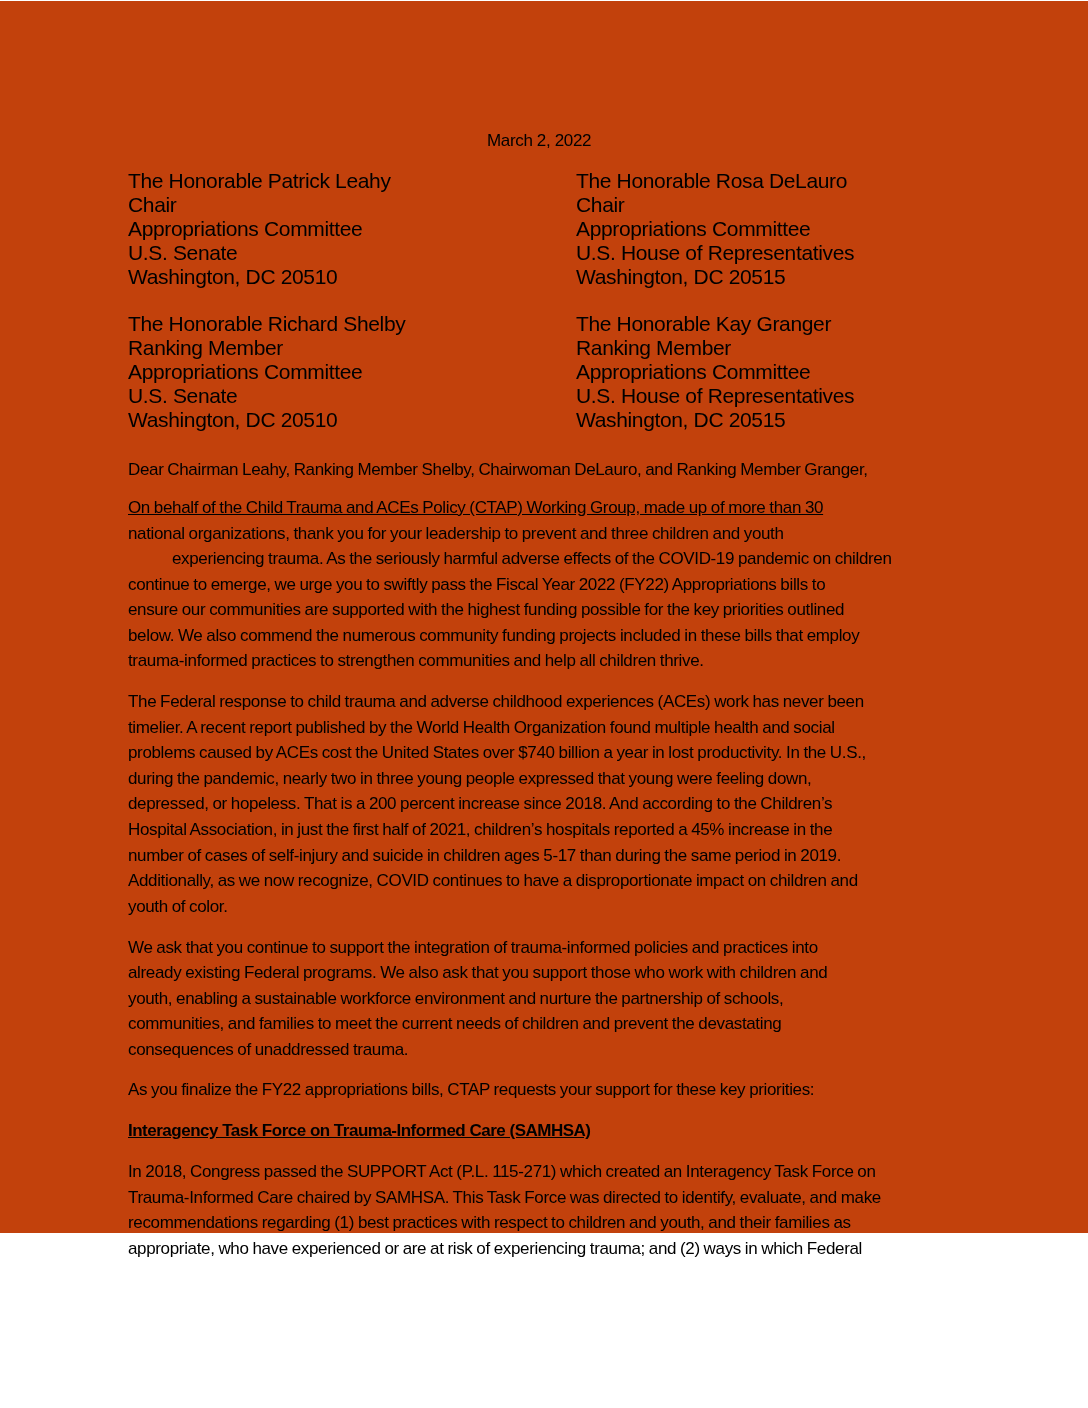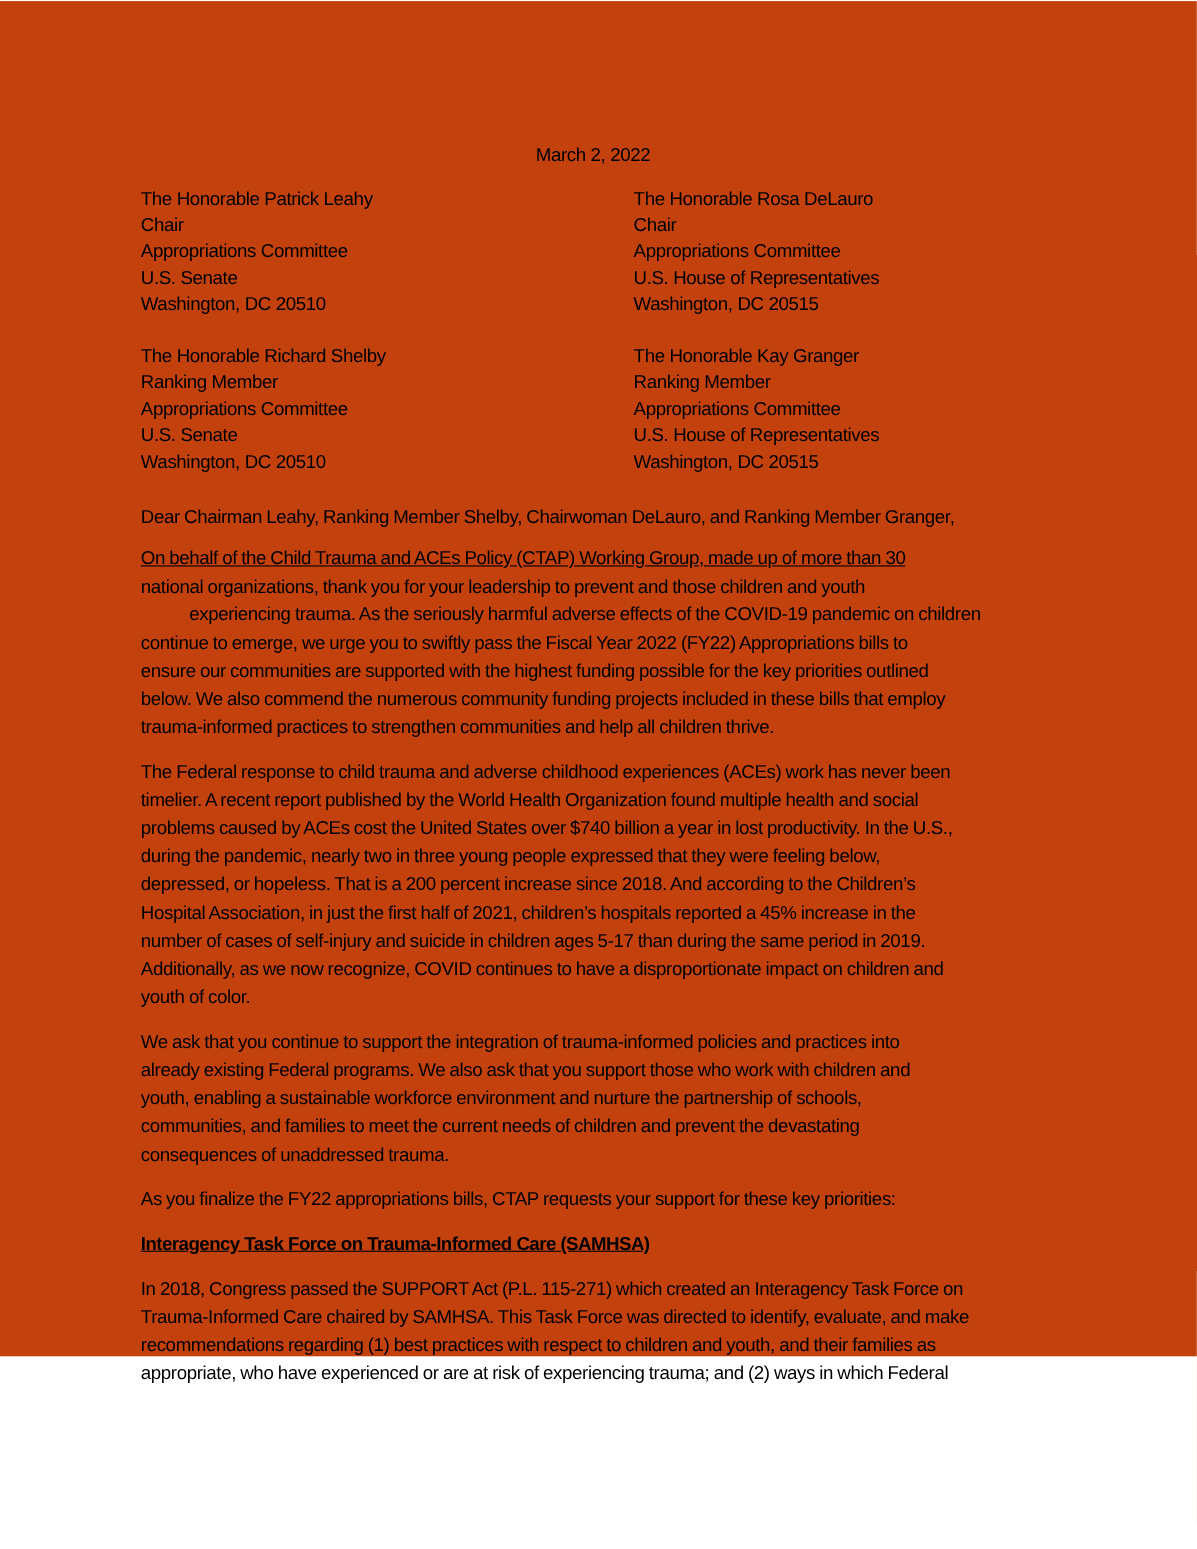--- a/index.html
+++ b/index.html
@@ -2,21 +2,21 @@
 <html><head>
 <meta charset="utf-8">
 <style>
   html, body { margin: 0; padding: 0; background: #ffffff; }
   body { width: 1088px; height: 1408px; position: relative; overflow: hidden;
          font-family: "Liberation Sans", sans-serif; color: #000; }
   .page { position: absolute; left: 0; top: 1px; width: 1088px; height: 1232px; background: #c2410c; }
   .line { position: absolute; left: 128px; font-size: 17px; line-height: 24px; white-space: nowrap;
           letter-spacing: -0.35px; word-spacing: -0.5px; }
   .date { position: absolute; left: 487px; top: 130px; font-size: 17px; letter-spacing: -0.35px; }
-  .addr { position: absolute; font-size: 17px; line-height: 24px; letter-spacing: -0.35px; }
+  .addr { position: absolute; font-size: 21px; line-height: 24px; letter-spacing: -0.35px; }
   .addr div { white-space: nowrap; }
   .heading { position: absolute; left: 128px; top: 1120px; font-size: 17px; font-weight: bold;
              text-decoration: underline; letter-spacing: -0.5px; white-space: nowrap; }
 </style>
 </head>
 <body>
 
 <div class="page">
 
   <div class="date">March 2, 2022</div>
@@ -50,33 +50,33 @@
     <div>Ranking Member</div>
     <div>Appropriations Committee</div>
     <div>U.S. House of Representatives</div>
     <div>Washington, DC 20515</div>
   </div>
 
   <div class="line" style="top:457px;">Dear Chairman Leahy, Ranking Member Shelby, Chairwoman DeLauro, and Ranking Member Granger,</div>
 
   <div>
     <div class="line" style="top:495px;text-decoration:underline;">On behalf of the Child Trauma and ACEs Policy (CTAP) Working Group, made up of more than 30</div>
-    <div class="line" style="top:521px;">national organizations, thank you for your leadership to prevent and those children and youth</div>
+    <div class="line" style="top:521px;">national organizations, thank you for your leadership to prevent and three children and youth</div>
     <div class="line" style="top:546px;margin-left:44px;">experiencing trauma. As the seriously harmful adverse effects of the COVID-19 pandemic on children</div>
     <div class="line" style="top:572px;">continue to emerge, we urge you to swiftly pass the Fiscal Year 2022 (FY22) Appropriations bills to</div>
     <div class="line" style="top:597px;">ensure our communities are supported with the highest funding possible for the key priorities outlined</div>
     <div class="line" style="top:623px;">below. We also commend the numerous community funding projects included in these bills that employ</div>
     <div class="line" style="top:648px;">trauma-informed practices to strengthen communities and help all children thrive.</div>
   </div>
 
   <div>
     <div class="line" style="top:689px;">The Federal response to child trauma and adverse childhood experiences (ACEs) work has never been</div>
     <div class="line" style="top:715px;">timelier. A recent report published by the World Health Organization found multiple health and social</div>
     <div class="line" style="top:740px;">problems caused by ACEs cost the United States over $740 billion a year in lost productivity. In the U.S.,</div>
-    <div class="line" style="top:766px;">during the pandemic, nearly two in three young people expressed that they were feeling below,</div>
+    <div class="line" style="top:766px;">during the pandemic, nearly two in three young people expressed that young were feeling down,</div>
     <div class="line" style="top:791px;">depressed, or hopeless. That is a 200 percent increase since 2018. And according to the Children’s</div>
     <div class="line" style="top:817px;">Hospital Association, in just the first half of 2021, children’s hospitals reported a 45% increase in the</div>
     <div class="line" style="top:843px;">number of cases of self-injury and suicide in children ages 5-17 than during the same period in 2019.</div>
     <div class="line" style="top:868px;">Additionally, as we now recognize, COVID continues to have a disproportionate impact on children and</div>
     <div class="line" style="top:894px;">youth of color.</div>
   </div>
 
   <div>
     <div class="line" style="top:935px;">We ask that you continue to support the integration of trauma-informed policies and practices into</div>
     <div class="line" style="top:960px;">already existing Federal programs. We also ask that you support those who work with children and</div>

